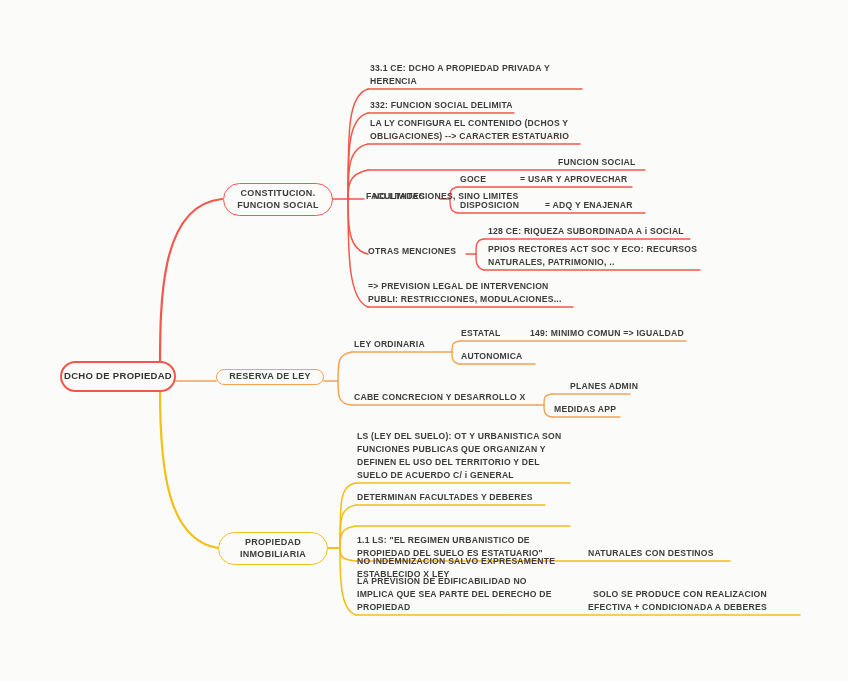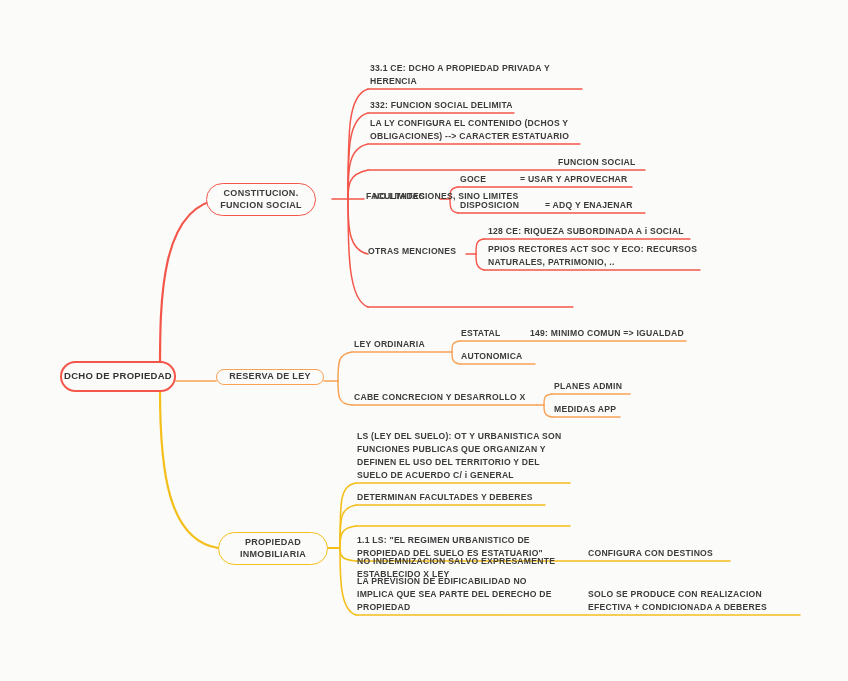--- a/index.html
+++ b/index.html
@@ -132,21 +132,21 @@
       <path d="M356,561 L730,561" stroke="#f5bf1a" stroke-width="1.5"></path>
       <path d="M356,615 L800,615" stroke="#f5bf1a" stroke-width="1.5"></path>
     </g>
   </svg>
 
   <div class="node node-root" style="left:60px; top:361px; width:116px; height:31px;">
     <span>DCHO DE
 PROPIEDAD</span>
   </div>
 
-  <div class="node node-l1-red" style="left:206px; top:183px; width:110px; height:33px;">
+  <div class="node node-l1-red" style="left:223px; top:183px; width:110px; height:33px;">
     <span>CONSTITUCION.
 FUNCION SOCIAL</span>
   </div>
 
   <div class="node node-l1-orange" style="left:216px; top:369px; width:108px; height:16px;">
     <span>RESERVA DE LEY</span>
   </div>
 
   <div class="node node-l1-yellow" style="left:218px; top:532px; width:110px; height:33px;">
     <span>PROPIEDAD
@@ -201,20 +201,24 @@
 
   <div class="leaf" style="left:488px; top:225px; width:215px; height:14px;">
     <span>128 CE: RIQUEZA SUBORDINADA A i SOCIAL</span>
   </div>
 
   <div class="leaf" style="left:488px; top:243px; width:215px; height:27px;">
     <span>PPIOS RECTORES ACT SOC Y ECO: RECURSOS
 NATURALES, PATRIMONIO, ..</span>
   </div>
 
+  <div class="leaf" style="left:368px; top:280px; width:220px; height:27px;">
+    <span>=&gt; PREVISION LEGAL DE INTERVENCION
+PUBLI: RESTRICCIONES, MODULACIONES...</span>
+  </div>
 
   <div class="leaf" style="left:354px; top:338px; width:100px; height:14px;">
     <span>LEY ORDINARIA</span>
   </div>
 
   <div class="leaf" style="left:461px; top:327px; width:70px; height:14px;">
     <span>ESTATAL</span>
   </div>
 
   <div class="leaf" style="left:530px; top:327px; width:180px; height:14px;">
@@ -222,21 +226,21 @@
   </div>
 
   <div class="leaf" style="left:461px; top:350px; width:100px; height:14px;">
     <span>AUTONOMICA</span>
   </div>
 
   <div class="leaf" style="left:354px; top:391px; width:190px; height:14px;">
     <span>CABE CONCRECION Y DESARROLLO X</span>
   </div>
 
-  <div class="leaf" style="left:554px; top:380px; width:100px; height:14px;">
+  <div class="leaf" style="left:570px; top:380px; width:100px; height:14px;">
     <span>PLANES ADMIN</span>
   </div>
 
   <div class="leaf" style="left:554px; top:403px; width:100px; height:14px;">
     <span>MEDIDAS APP</span>
   </div>
 
   <div class="leaf" style="left:357px; top:431px; width:230px; height:52px;">
     <span>LS (LEY DEL SUELO): OT Y URBANISTICA SON
 FUNCIONES PUBLICAS QUE ORGANIZAN Y
@@ -252,27 +256,27 @@
     <span>NO INDEMNIZACION SALVO EXPRESAMENTE
 ESTABLECIDO X LEY</span>
   </div>
 
   <div class="leaf" style="left:357px; top:534px; width:230px; height:27px;">
     <span>1.1 LS: "EL REGIMEN URBANISTICO DE
 PROPIEDAD DEL SUELO ES ESTATUARIO"</span>
   </div>
 
   <div class="leaf" style="left:588px; top:547px; width:180px; height:14px;">
-    <span>CONFIGURA CON DESTINOS</span>
+    <span>NATURALES CON DESTINOS</span>
   </div>
 
   <div class="leaf" style="left:357px; top:574px; width:230px; height:41px;">
     <span>LA PREVISION DE EDIFICABILIDAD NO
 IMPLICA QUE SEA PARTE DEL DERECHO DE
 PROPIEDAD</span>
   </div>
 
-  <div class="leaf" style="left:588px; top:588px; width:240px; height:27px;">
+  <div class="leaf" style="left:588px; top:588px; width:240px; height:27px;text-align:right;">
     <span>SOLO SE PRODUCE CON REALIZACION
 EFECTIVA + CONDICIONADA A DEBERES</span>
   </div>
 
 </div>
 
 </body></html>

